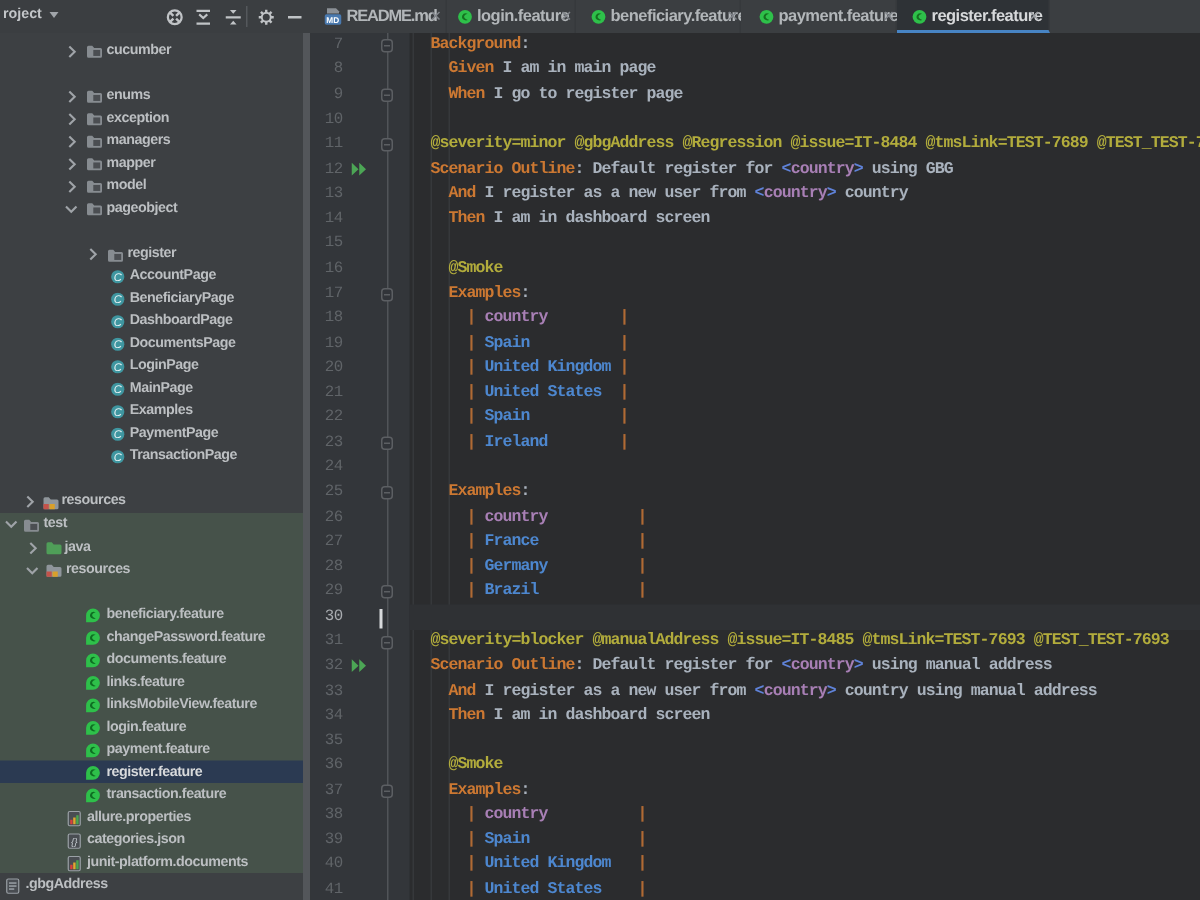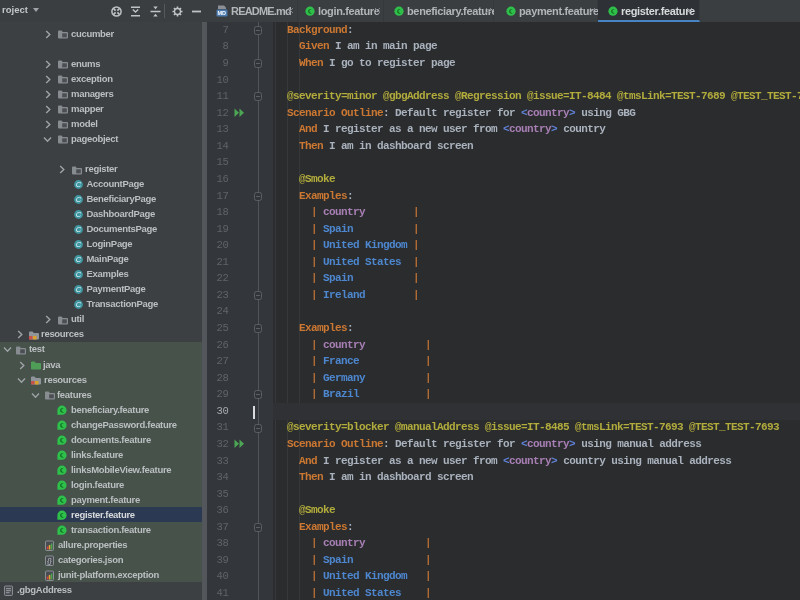--- a/index.html
+++ b/index.html
@@ -302,34 +302,20 @@
       </div>
 <div class="row" style="top:274.8px">
         <i class="ic" style="left:74px;top:3.5px">
           <svg width="10" height="10" viewBox="0 0 10 10" style="position:absolute;">
             <circle cx="4.5" cy="4.5" r="4.4" fill="#3f96a0"></circle>
             <text x="4.5" y="7.2" font-size="7.5" font-family="Liberation Sans" fill="#e8f2f4" text-anchor="middle">C</text>
           </svg>
         </i>
         <span class="lb" style="left:86.5px;color:#bcbfc2">TransactionPage</span>
       </div>
-<div class="row" style="top:289.9px">
-        <i class="ic" style="left:44px;top:3.5px">
-          <svg width="8" height="9" viewBox="0 0 8 9" style="position:absolute;">
-            <path d="M2.2 1 L5.8 4.5 L2.2 8" stroke="#9fa3a8" stroke-width="1.4" fill="none"></path>
-          </svg>
-        </i>
-        <i class="ic" style="left:57px;top:3px">
-          <svg width="12" height="11" viewBox="0 0 12 11" style="position:absolute;">
-            <path d="M1 2.5 Q1 1.5 2 1.5 L4.5 1.5 L5.8 3 L10 3 Q11 3 11 4 L11 8.5 Q11 9.5 10 9.5 L2 9.5 Q1 9.5 1 8.5 Z" fill="#878c91"></path>
-            <rect x="5.2" y="4.3" width="4.6" height="4" fill="#4b4e52"></rect>
-          </svg>
-        </i>
-        <span class="lb" style="left:71px;color:#bcbfc2">util</span>
-      </div>
 <div class="row" style="top:304.9px">
         <i class="ic" style="left:16px;top:3.5px">
           <svg width="8" height="9" viewBox="0 0 8 9" style="position:absolute;">
             <path d="M2.2 1 L5.8 4.5 L2.2 8" stroke="#9fa3a8" stroke-width="1.4" fill="none"></path>
           </svg>
         </i>
         <i class="ic" style="left:28px;top:3px">
           <svg width="12" height="11" viewBox="0 0 12 11" style="position:absolute;">
             <path d="M1 2.5 Q1 1.5 2 1.5 L4.5 1.5 L5.8 3 L10 3 Q11 3 11 4 L11 8.5 Q11 9.5 10 9.5 L2 9.5 Q1 9.5 1 8.5 Z" fill="#8f959b"></path>
             <rect x="1" y="6" width="3.5" height="3.5" fill="#c4524a"></rect>
@@ -372,34 +358,20 @@
           </svg>
         </i>
         <i class="ic" style="left:30px;top:3px">
           <svg width="12" height="11" viewBox="0 0 12 11" style="position:absolute;">
             <path d="M1 2.5 Q1 1.5 2 1.5 L4.5 1.5 L5.8 3 L10 3 Q11 3 11 4 L11 8.5 Q11 9.5 10 9.5 L2 9.5 Q1 9.5 1 8.5 Z" fill="#8f959b"></path>
             <rect x="1" y="6" width="3.5" height="3.5" fill="#c4524a"></rect>
             <rect x="5" y="6" width="3.5" height="3.5" fill="#d9a02b"></rect>
           </svg>
         </i>
         <span class="lb" style="left:44px;color:#bcbfc2">resources</span>
-      </div>
-<div class="row" style="top:365.1px">
-        <i class="ic" style="left:31px;top:3.5px">
-          <svg width="9" height="9" viewBox="0 0 9 9" style="position:absolute;">
-            <path d="M1 2.6 L4.5 6.2 L8 2.6" stroke="#9fa3a8" stroke-width="1.4" fill="none"></path>
-          </svg>
-        </i>
-        <i class="ic" style="left:44px;top:3px">
-          <svg width="12" height="11" viewBox="0 0 12 11" style="position:absolute;">
-            <path d="M1 2.5 Q1 1.5 2 1.5 L4.5 1.5 L5.8 3 L10 3 Q11 3 11 4 L11 8.5 Q11 9.5 10 9.5 L2 9.5 Q1 9.5 1 8.5 Z" fill="#878c91"></path>
-            <rect x="5.2" y="4.3" width="4.6" height="4" fill="#4b4e52"></rect>
-          </svg>
-        </i>
-        <span class="lb" style="left:57px;color:#bcbfc2">features</span>
       </div>
 <div class="row" style="top:380.1px">
         <i class="ic" style="left:57px;top:2.5px">
           <svg width="11" height="11" viewBox="0 0 11 11" style="position:absolute;">
             <path d="M5 0.6 A4.6 4.6 0 1 0 5 9.8 A4.6 4.6 0 0 0 9.6 5.2 L9.6 0.6 Z" transform="rotate(180 5 5.2)" fill="#2ec04a"></path>
             <path d="M6.8 3.2 Q4.2 2.2 3.2 4.4 Q2.4 6.4 4.6 7.4 Q5.8 7.9 6.9 7.3 Q5.2 6.9 4.6 5.9 Q4.0 4.7 5.0 4.0 Q5.8 3.4 6.8 3.2 Z" fill="#0e6e22"></path>
           </svg>
         </i>
         <span class="lb" style="left:71px;color:#bcbfc2">beneficiary.feature</span>
       </div>
@@ -497,21 +469,21 @@
       </div>
 <div class="row" style="top:545.5px">
         <i class="ic" style="left:44px;top:2px">
           <svg width="11" height="12" viewBox="0 0 11 12" style="position:absolute;">
             <rect x="1.5" y="1" width="8" height="9.5" rx="1" fill="#494d52" stroke="#9aa0a6" stroke-width="0.8"></rect>
             <rect x="2.8" y="6.5" width="1.6" height="3" fill="#d6413c"></rect>
             <rect x="4.8" y="5" width="1.6" height="4.5" fill="#e0a82e"></rect>
             <rect x="6.8" y="3.5" width="1.6" height="6" fill="#49a64f"></rect>
           </svg>
         </i>
-        <span class="lb" style="left:58px;color:#bcbfc2">junit-platform.exception</span>
+        <span class="lb" style="left:58px;color:#bcbfc2">junit-platform.documents</span>
       </div>
 <div class="row" style="top:560.6px">
         <i class="ic" style="left:3px;top:2px">
           <svg width="11" height="12" viewBox="0 0 11 12" style="position:absolute;">
             <rect x="1.5" y="1" width="8" height="9.5" rx="1" fill="#494d52" stroke="#9aa0a6" stroke-width="0.8"></rect>
             <rect x="3" y="3.2" width="5" height="1" fill="#9aa0a6"></rect>
             <rect x="3" y="5.2" width="5" height="1" fill="#9aa0a6"></rect>
             <rect x="3" y="7.2" width="3.5" height="1" fill="#9aa0a6"></rect>
           </svg>
         </i>

